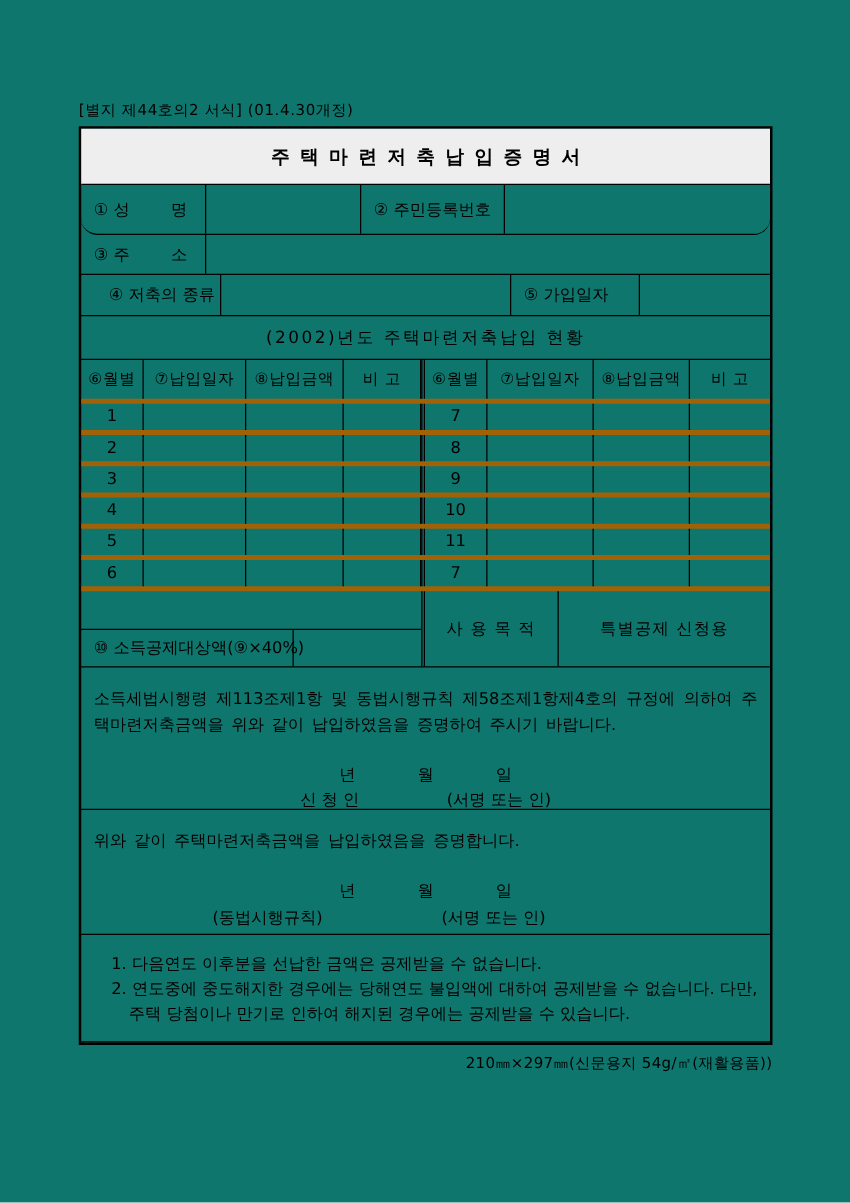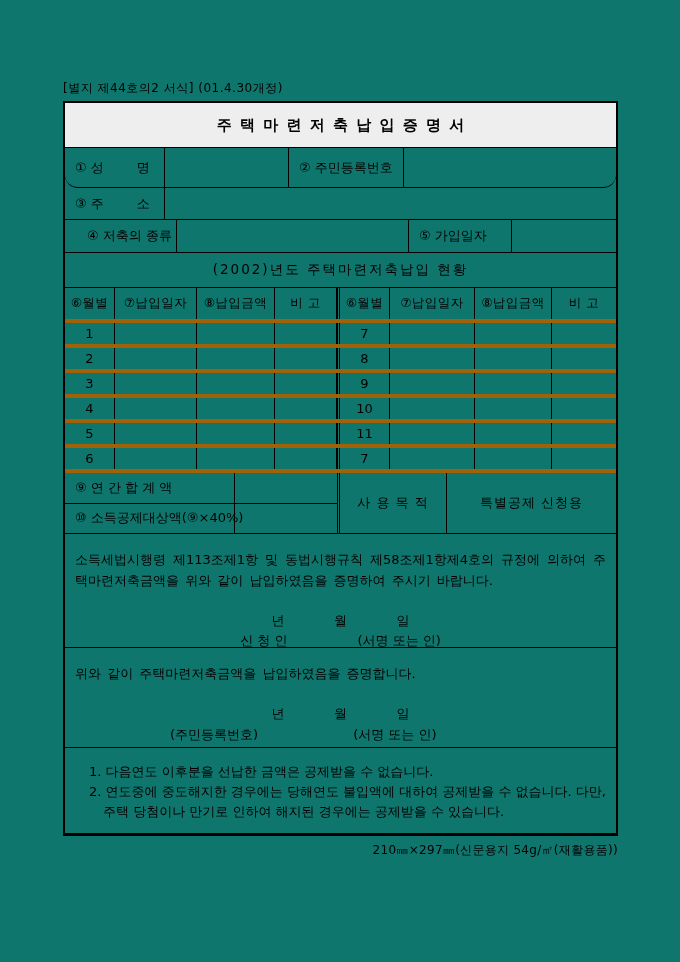--- a/index.html
+++ b/index.html
@@ -180,21 +180,20 @@
       <div class="mc"></div>
       <div class="mc dl">7</div>
       <div class="mc"></div>
       <div class="mc"></div>
       <div class="mc last"></div>
     </div>
 
     <div class="totals-usage">
       <div class="tleft">
         <div class="trow first">
-          <div class="tlabel">⑨ 연 간 합 계 액</div>
           <div class="tvalue"></div>
         </div>
         <div class="trow">
           <div class="tlabel">⑩ 소득공제대상액(⑨×40%)</div>
           <div class="tvalue"></div>
         </div>
       </div>
       <div class="usage">
         <div class="usage-label">사 용 목 적</div>
         <div class="usage-value">특별공제 신청용</div>
@@ -207,21 +206,21 @@
       <div class="signline">
         <span>신 청 인</span>
         <span>(서명 또는 인)</span>
       </div>
     </div>
 
     <div class="sect certify">
       <p class="bodytext">위와 같이 주택마련저축금액을 납입하였음을 증명합니다.</p>
       <div class="dateline">년            월            일</div>
       <div class="issuerline">
-        <span>(주민등록번호)</span>
+        <span>(동법시행규칙)</span>
         <span>(서명 또는 인)</span>
       </div>
     </div>
 
     <div class="sect notes">
       <div class="note">1. 다음연도 이후분을 선납한 금액은 공제받을 수 없습니다.</div>
       <div class="note">2. 연도중에 중도해지한 경우에는 당해연도 불입액에 대하여 공제받을 수 없습니다. 다만, 주택 당첨이나 만기로 인하여 해지된 경우에는 공제받을 수 있습니다.</div>
     </div>
 
   </div>

